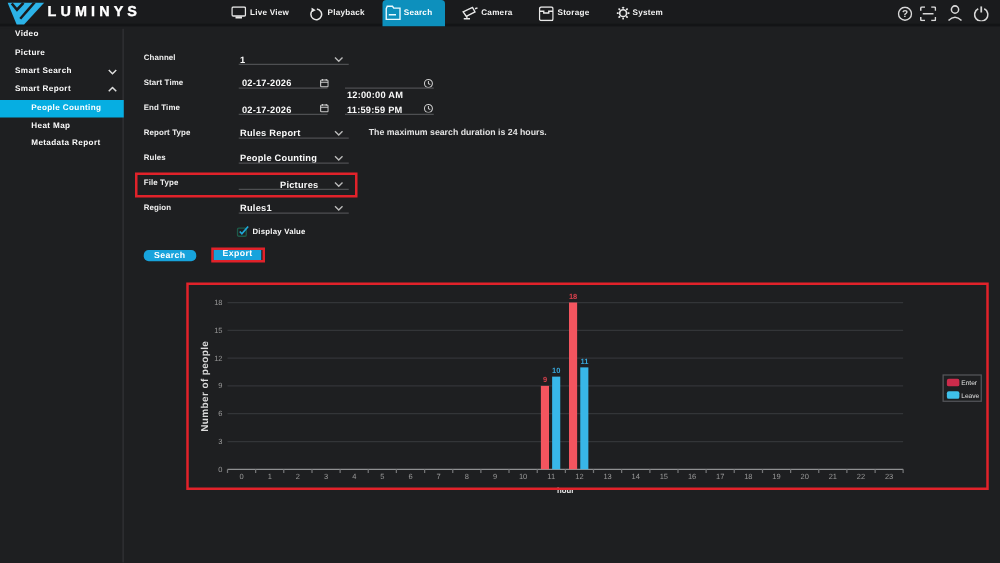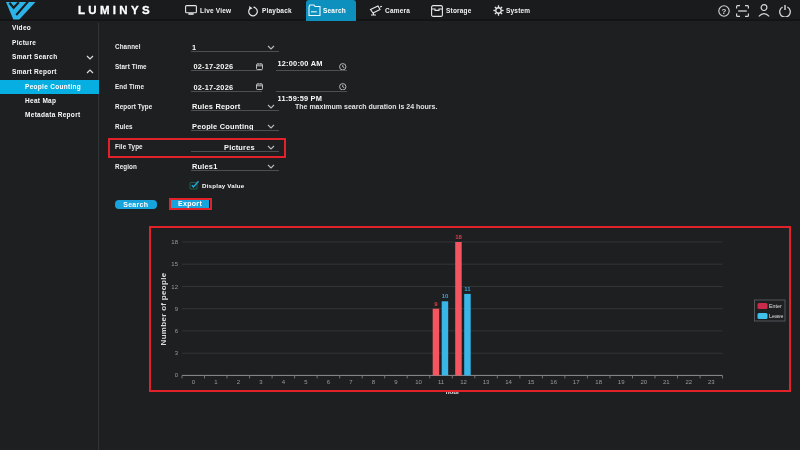--- a/index.html
+++ b/index.html
@@ -14,21 +14,21 @@
 </head>
 <body>
 <div class="abs" style="left:0; top:0; width:800px; height:21px; background:#1a1b1d; border-bottom:2px solid #131416;"></div>
 <div class="abs" style="left:0; top:23px; width:99px; height:427px; background:#1e1f21; border-right:1px solid #323336;"></div>
 
 <svg class="abs" style="left:6px; top:2px;" width="30" height="17.5" viewBox="0 0 30 17.5">
   <polygon points="0,0 29.5,0 13.3,17.5 7.3,17.5" fill="#2cb3e8"></polygon>
   <polyline points="3.4,0.8 7.6,5.8 12.8,0.3" stroke="#1a1b1d" stroke-width="2.1" fill="none"></polyline>
   <line x1="22" y1="-0.5" x2="10.2" y2="13" stroke="#1a1b1d" stroke-width="2"></line>
 </svg>
-<div class="abs" style="left:38px; top:3.5px; color:#fff; font-size:11.5px; font-weight:bold; letter-spacing:3.3px;margin-left:40px; -webkit-text-stroke:0.3px #fff;">LUMINYS</div>
+<div class="abs" style="left:38px; top:3.5px; color:#fff; font-size:11.5px; font-weight:bold; letter-spacing:3.3px; -webkit-text-stroke:0.3px #fff;">LUMINYS</div>
 
 <svg class="abs" style="left:185px; top:5px;" width="12" height="11" viewBox="0 0 12 11">
   <rect x="0.6" y="0.6" width="10.8" height="7.2" rx="1" fill="none" stroke="#e8e8e8" stroke-width="1.1"></rect>
   <rect x="3.4" y="8.2" width="5.2" height="1.6" fill="#e8e8e8"></rect>
 </svg>
 <div class="navtxt" style="left:200px;">Live View</div>
 
 <svg class="abs" style="left:248px; top:5.5px;" width="11" height="11" viewBox="0 0 11 11">
   <path d="M 2.2 2.2 A 4.3 4.3 0 1 0 5.5 1.2" fill="none" stroke="#e8e8e8" stroke-width="1.2"></path>
   <polygon points="1.2,0 1.4,3.8 4.6,2.2" fill="#e8e8e8"></polygon>
@@ -117,36 +117,36 @@
   </svg>
 
 <div class="val" style="left:193.5px; top:62.4px;">02-17-2026</div>
 <div class="uline" style="left:191px; top:70.4px; width:70.5px;"></div>
 <svg class="abs" style="left:255.5px; top:62.7px;" width="7" height="7" viewBox="0 0 7 7">
   <rect x="0.5" y="1" width="6" height="5.5" rx="0.8" fill="none" stroke="#ccc" stroke-width="0.9"></rect>
   <line x1="0.5" y1="2.8" x2="6.5" y2="2.8" stroke="#ccc" stroke-width="0.9"></line>
   <line x1="2" y1="0.2" x2="2" y2="1.6" stroke="#ccc" stroke-width="0.9"></line>
   <line x1="5" y1="0.2" x2="5" y2="1.6" stroke="#ccc" stroke-width="0.9"></line>
 </svg>
-<div class="val" style="left:277.5px; top:59px;">12:00:00 AM</div>
+<div class="val" style="left:277.5px; top:71px;">12:00:00 AM</div>
 <div class="uline" style="left:276px; top:70.4px; width:70.5px;"></div>
 <svg class="abs" style="left:339px; top:62.7px;" width="7.5" height="7.5" viewBox="0 0 8 8">
   <circle cx="4" cy="4" r="3.4" fill="none" stroke="#ccc" stroke-width="0.9"></circle>
   <path d="M 4 2 L 4 4.2 L 5.6 4.9" fill="none" stroke="#ccc" stroke-width="0.9"></path>
 </svg>
 
 <div class="val" style="left:193.5px; top:82.6px;">02-17-2026</div>
 <div class="uline" style="left:191px; top:90.6px; width:70.5px;"></div>
 <svg class="abs" style="left:255.5px; top:82.9px;" width="7" height="7" viewBox="0 0 7 7">
   <rect x="0.5" y="1" width="6" height="5.5" rx="0.8" fill="none" stroke="#ccc" stroke-width="0.9"></rect>
   <line x1="0.5" y1="2.8" x2="6.5" y2="2.8" stroke="#ccc" stroke-width="0.9"></line>
   <line x1="2" y1="0.2" x2="2" y2="1.6" stroke="#ccc" stroke-width="0.9"></line>
   <line x1="5" y1="0.2" x2="5" y2="1.6" stroke="#ccc" stroke-width="0.9"></line>
 </svg>
-<div class="val" style="left:277.5px; top:94px;">11:59:59 PM</div>
+<div class="val" style="left:277.5px; top:83px;">11:59:59 PM</div>
 <div class="uline" style="left:276px; top:90.6px; width:70.5px;"></div>
 <svg class="abs" style="left:339px; top:82.9px;" width="7.5" height="7.5" viewBox="0 0 8 8">
   <circle cx="4" cy="4" r="3.4" fill="none" stroke="#ccc" stroke-width="0.9"></circle>
   <path d="M 4 2 L 4 4.2 L 5.6 4.9" fill="none" stroke="#ccc" stroke-width="0.9"></path>
 </svg>
 
 <div class="val" style="left:192px; top:102.2px;">Rules Report</div>
 <div class="uline" style="left:190.5px; top:110.2px; width:88px;"></div>
 <svg class="abs" style="left:267px; top:104px;" width="8" height="5" viewBox="0 0 8 5">
     <polyline points="1,1 4,4 7,1" fill="none" stroke="#bbb" stroke-width="1.1"></polyline>

